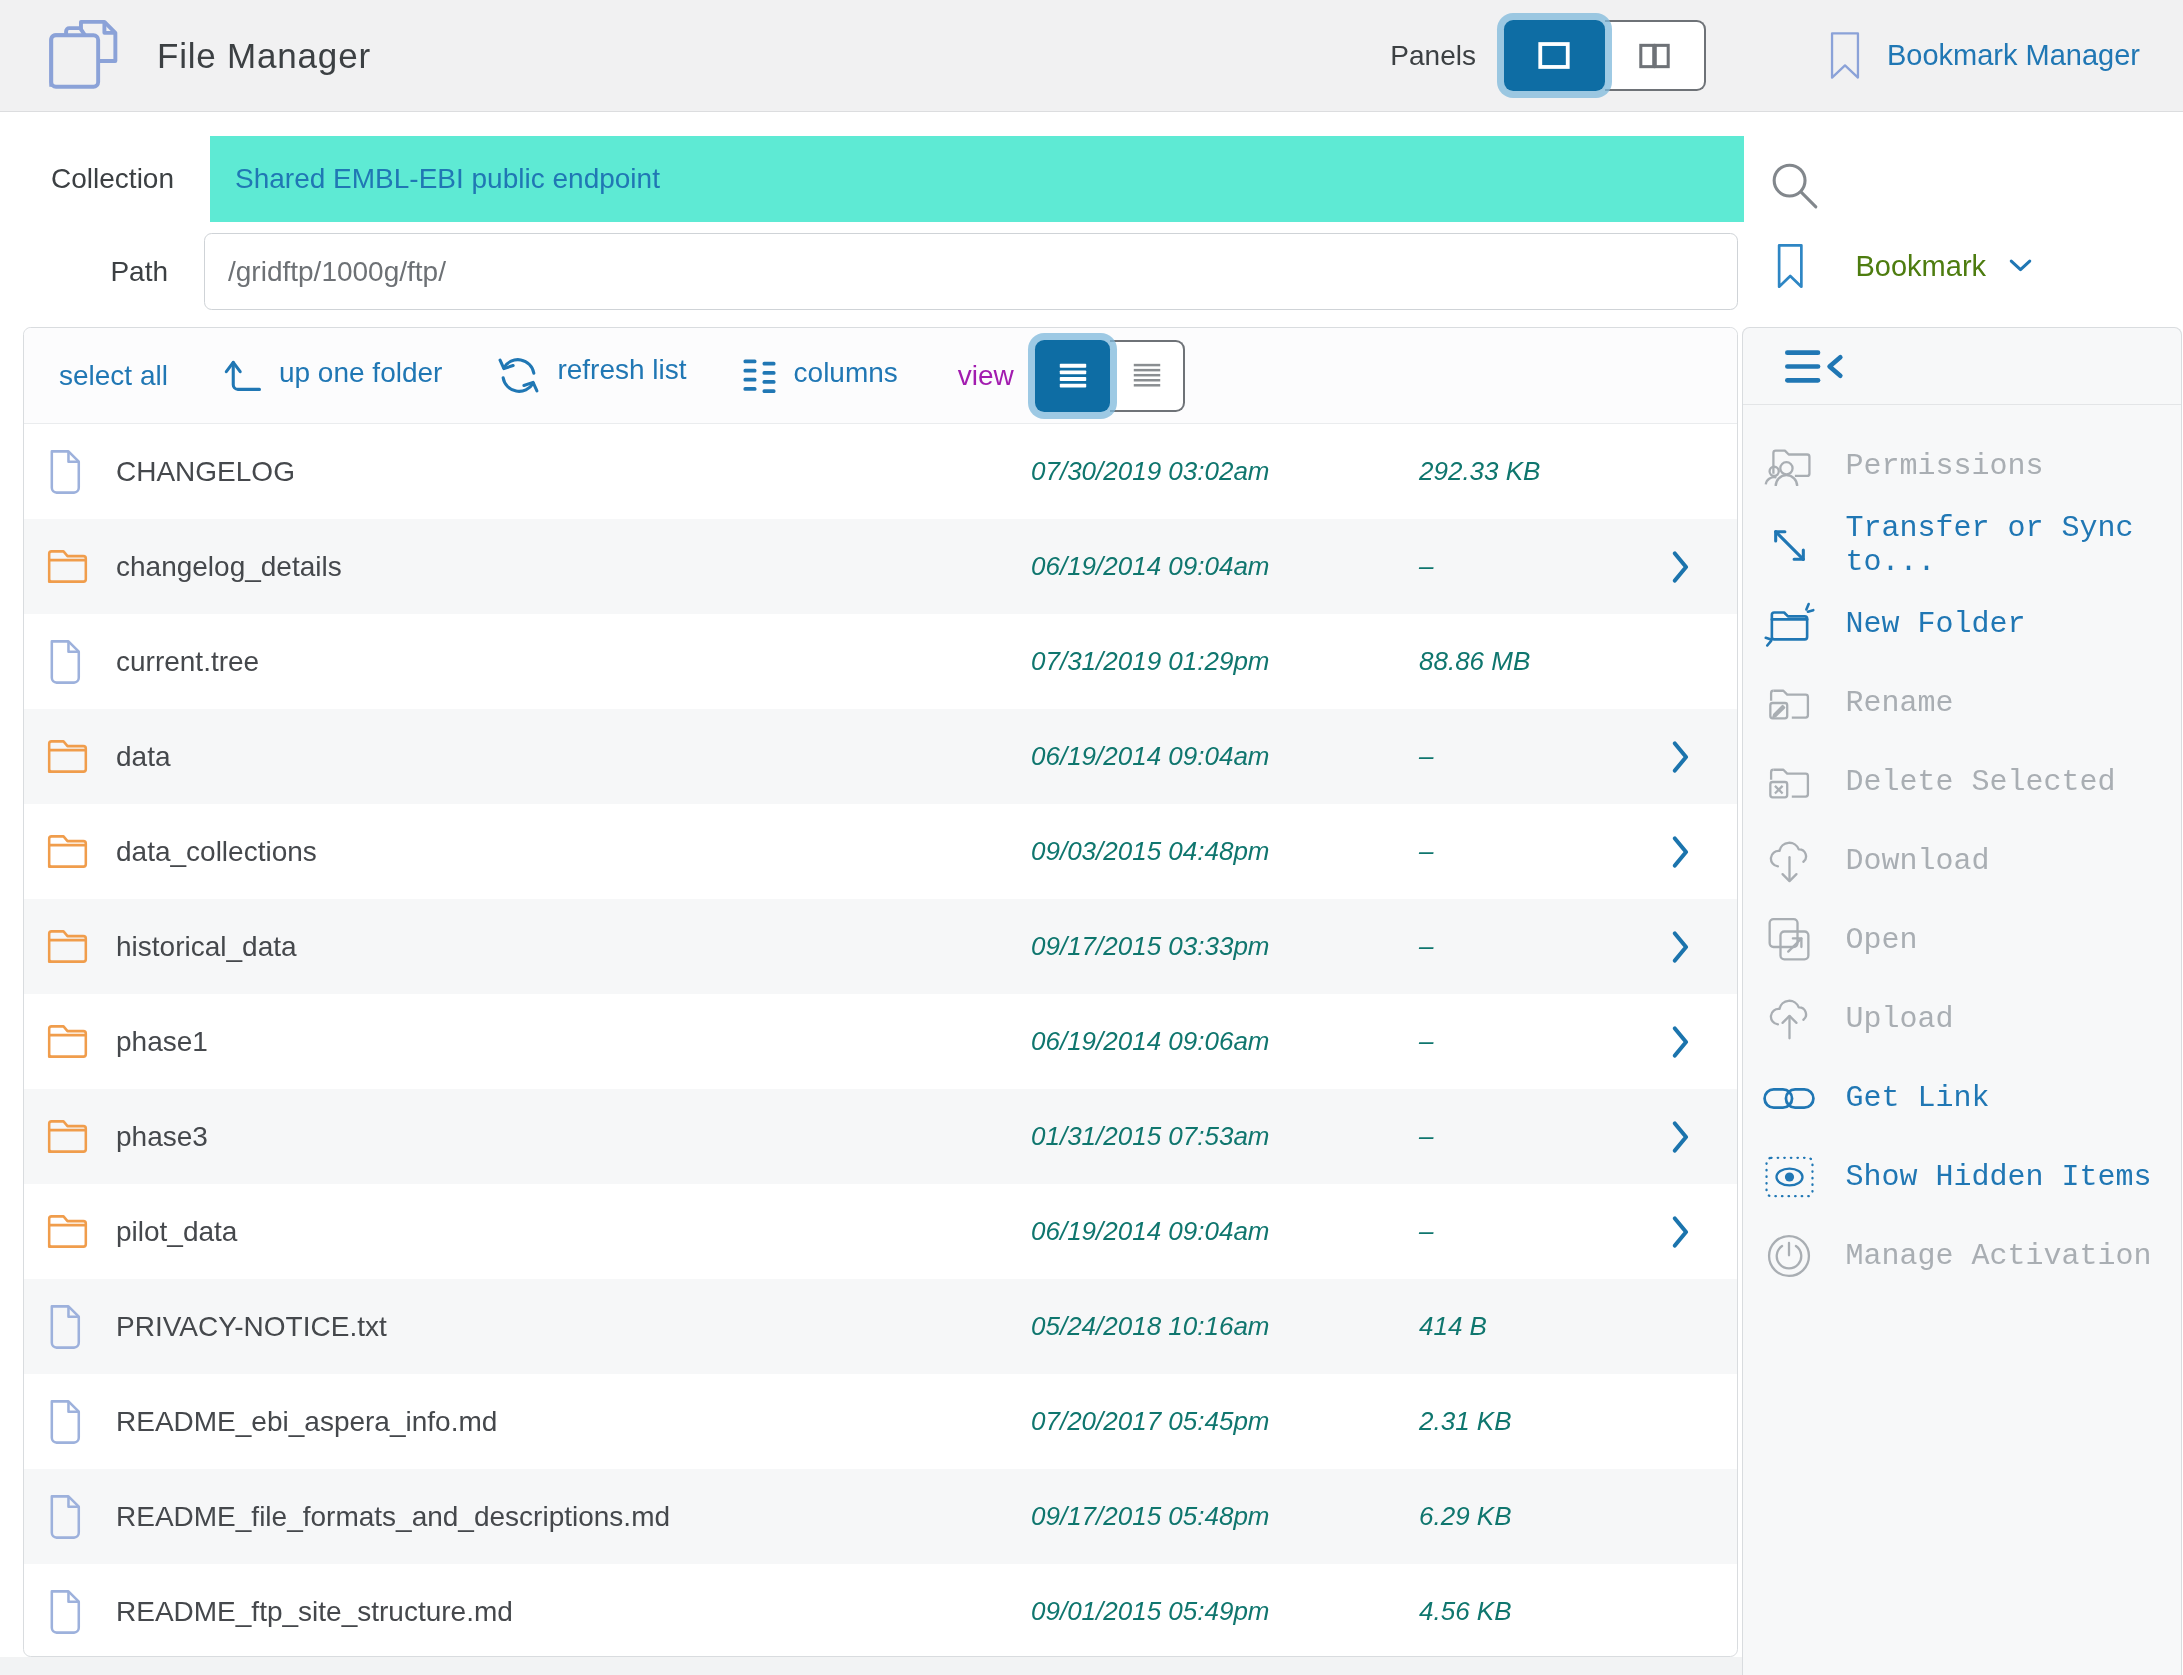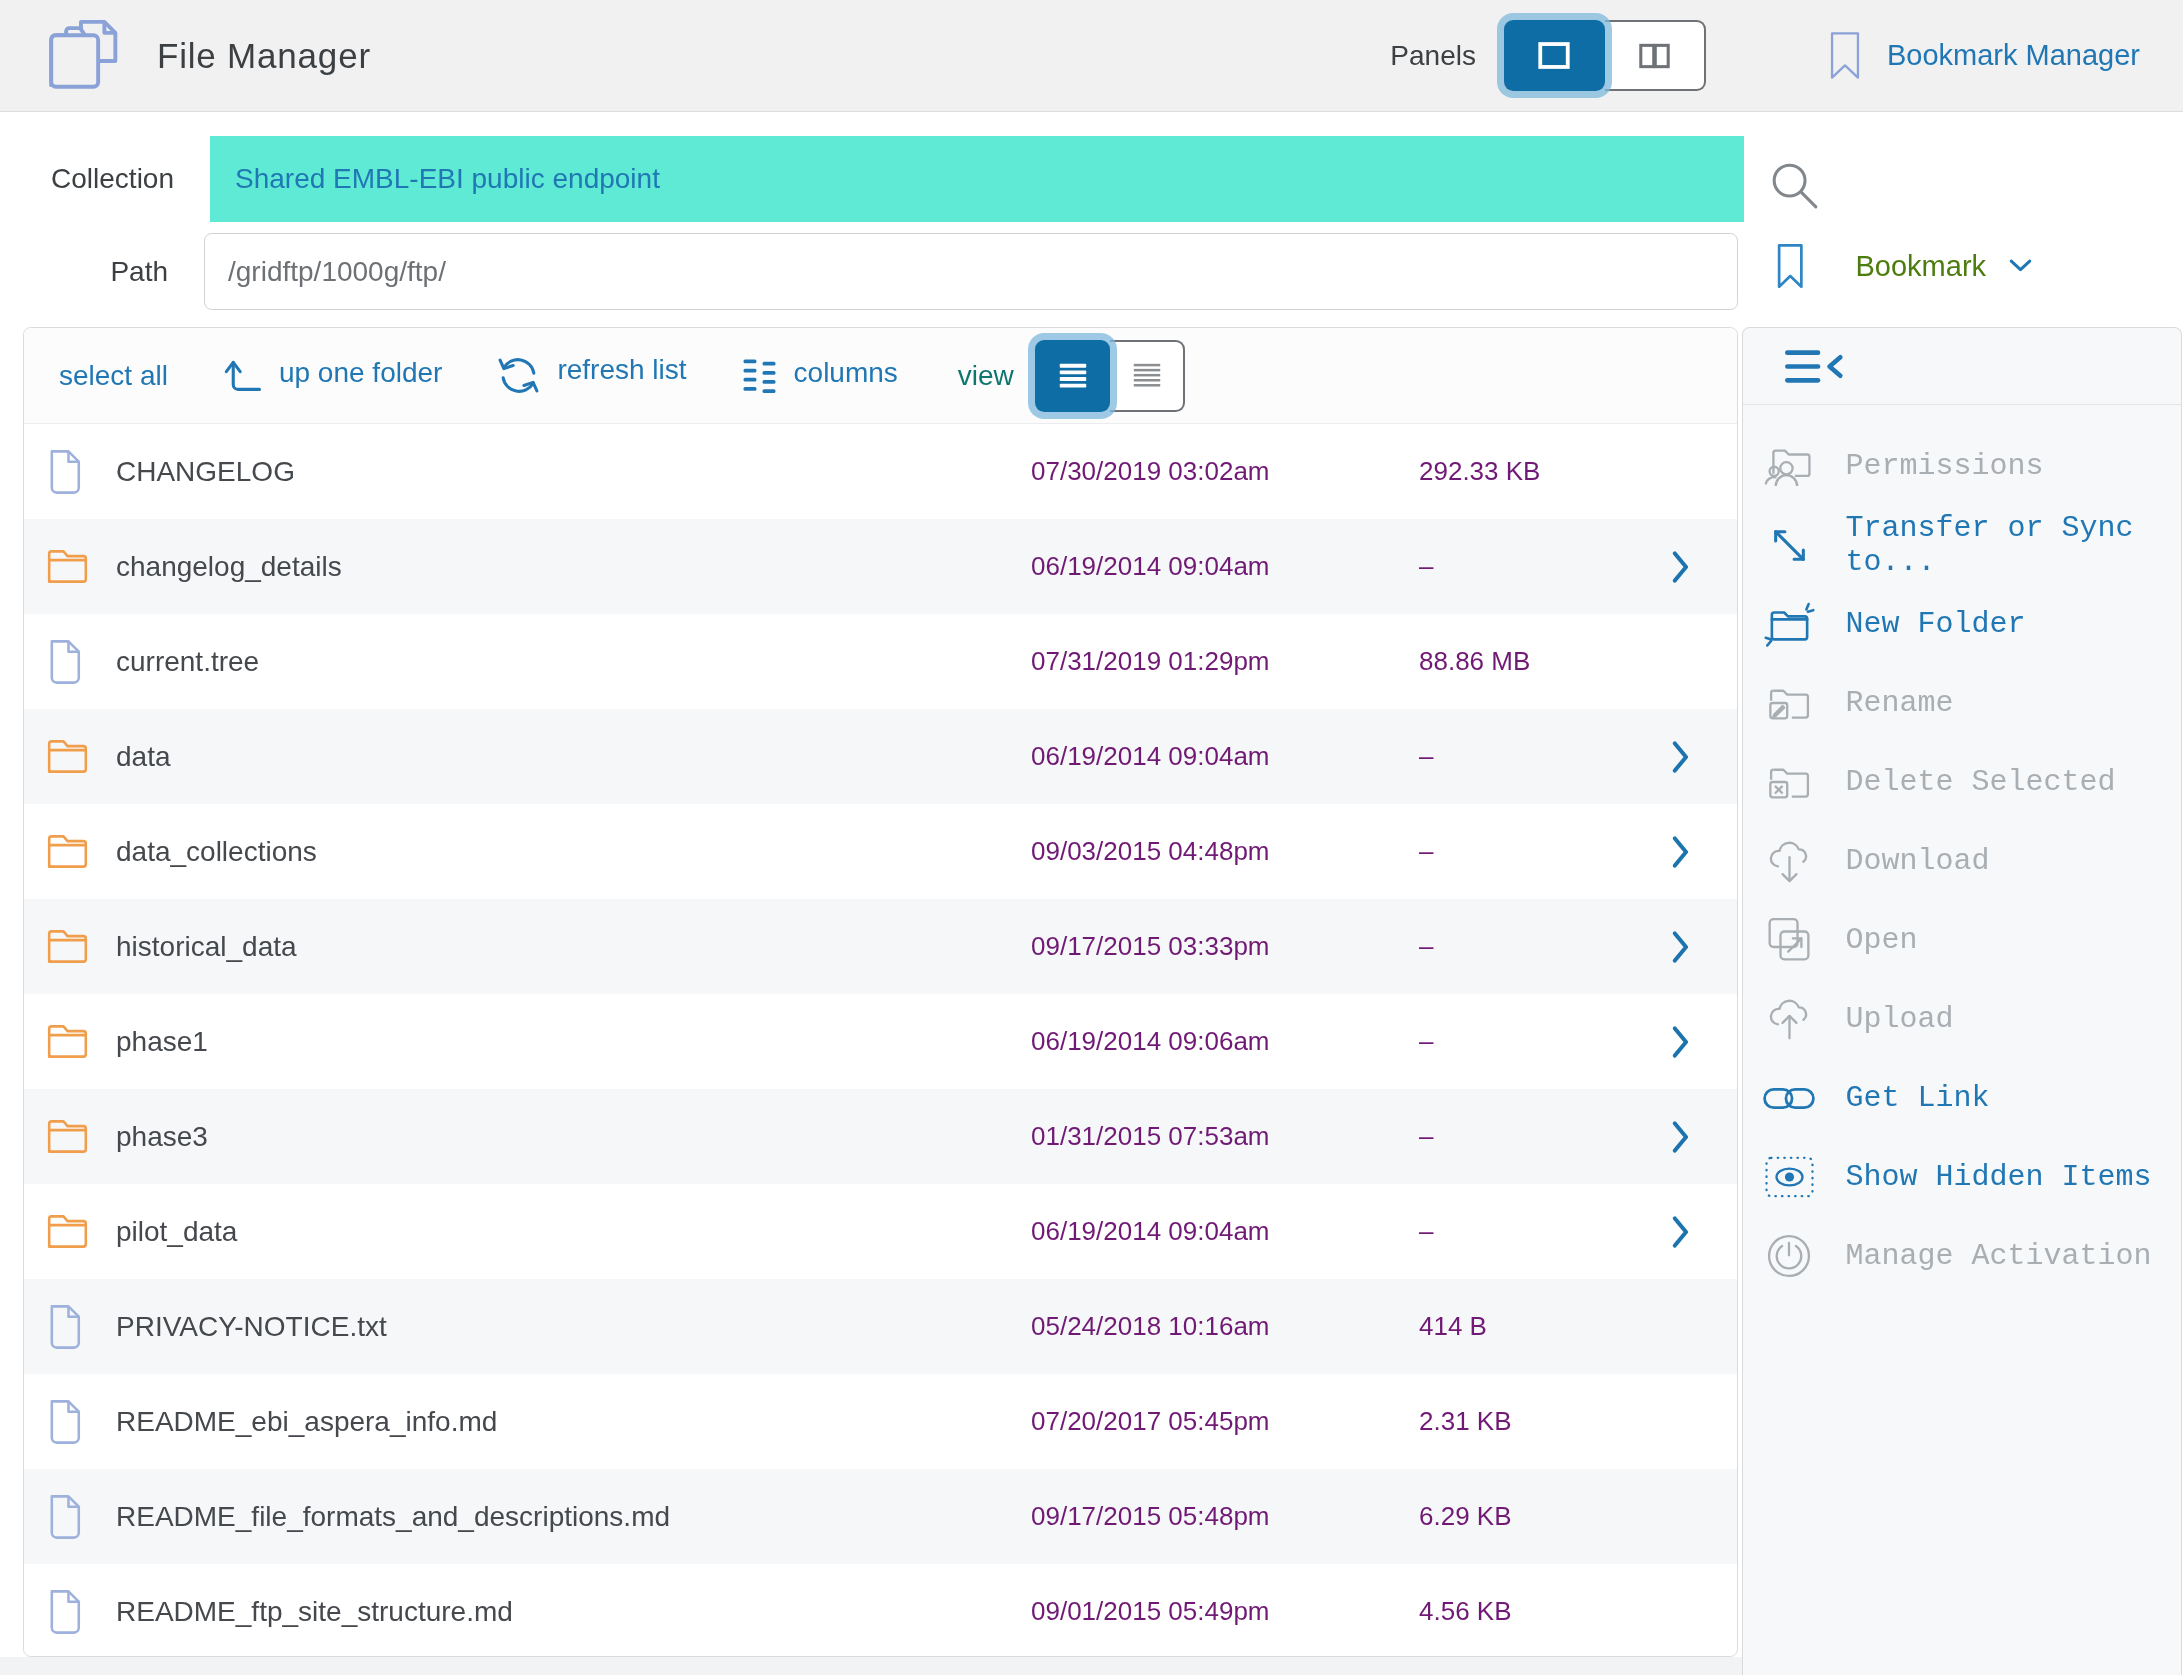--- a/index.html
+++ b/index.html
@@ -49,35 +49,35 @@
 
   
   .list-panel { position:absolute; left:23px; top:327px; width:1715px; height:1330px;
     background:#ffffff; border:1.5px solid #d9dcdf; border-radius:7.7px; }
   .toolbar { height:96px; background:#fcfcfd; border-bottom:1.5px solid #eaecee;
     border-radius:7.7px 7.7px 0 0; display:flex; align-items:center; padding-left:35px; }
   .tb-btn { display:flex; align-items:flex-start; color:#2077b4; font-size:28px;
     cursor:pointer; }
   .tb-btn + .tb-btn { margin-left:55px; }
   .tb-icon { margin-right:17px; flex:0 0 auto; }
-  .view-label { margin-left:60px; font-size:28px; color:#0f766e; }
+  .view-label { margin-left:60px; font-size:28px; color:#a21caf; }
   .view-toggle { margin-left:21.6px; }
   .view-toggle .seg { width:75px; height:72px; }
 
   .rows { position:relative; }
   .file-row { position:relative; height:95px; display:flex; align-items:center;
     cursor:pointer; }
   .file-row.odd { background:#f6f7f8; }
   .row-icon { position:absolute; left:21.6px; top:50%; transform:translateY(-50%);
     width:43px; height:46px; display:flex; align-items:center; }
   .row-icon.file-color { color:#9db1dc; }
   .row-icon.folder-color { color:#f09d4c; }
   .row-name { margin-left:92px; font-size:28px; color:#45484c; }
-  .row-date, .row-size { position:absolute; font-size:26px; 
-    color:#701a75; }
+  .row-date, .row-size { position:absolute; font-size:26px; font-style:italic;
+    color:#0f766e; }
   .row-date { left:1007px; }
   .row-size { left:1395px; }
   .row-chevron { position:absolute; left:1648px; width:18.5px; height:32px;
     color:#1b74ad; cursor:pointer; }
 
   
   .sidebar { position:absolute; left:1742px; top:327px; width:440px; height:1348px;
     background:#f7f8f9; border:1.5px solid #d9dcdf; border-bottom:none;
     border-radius:7.7px 7.7px 0 0; }
   .sidebar-top { height:77px; border-bottom:1.5px solid #e3e5e7;

